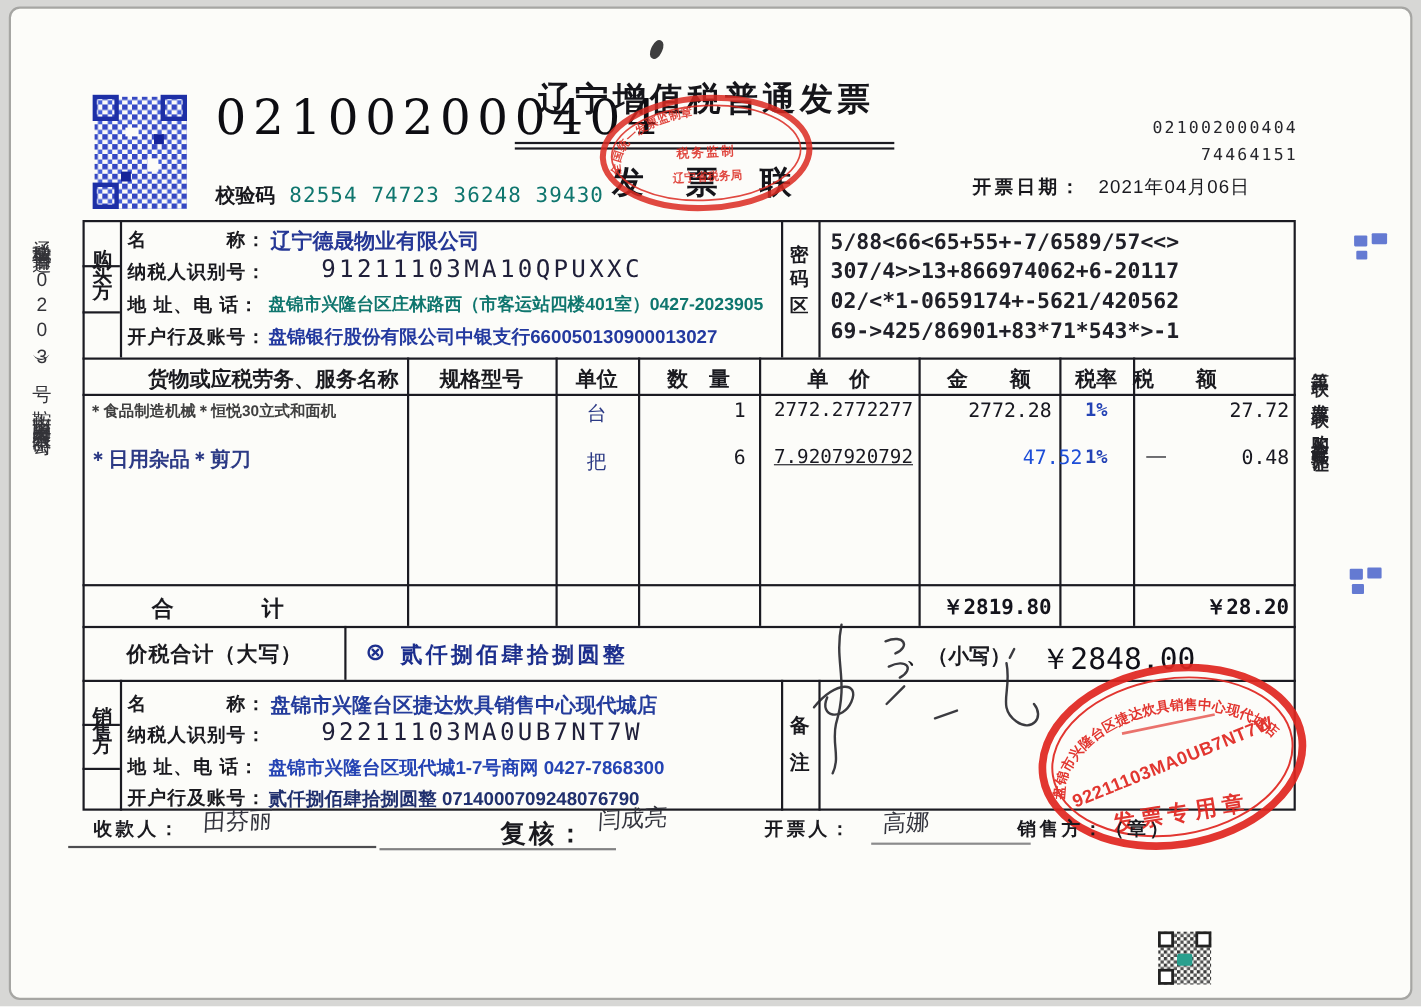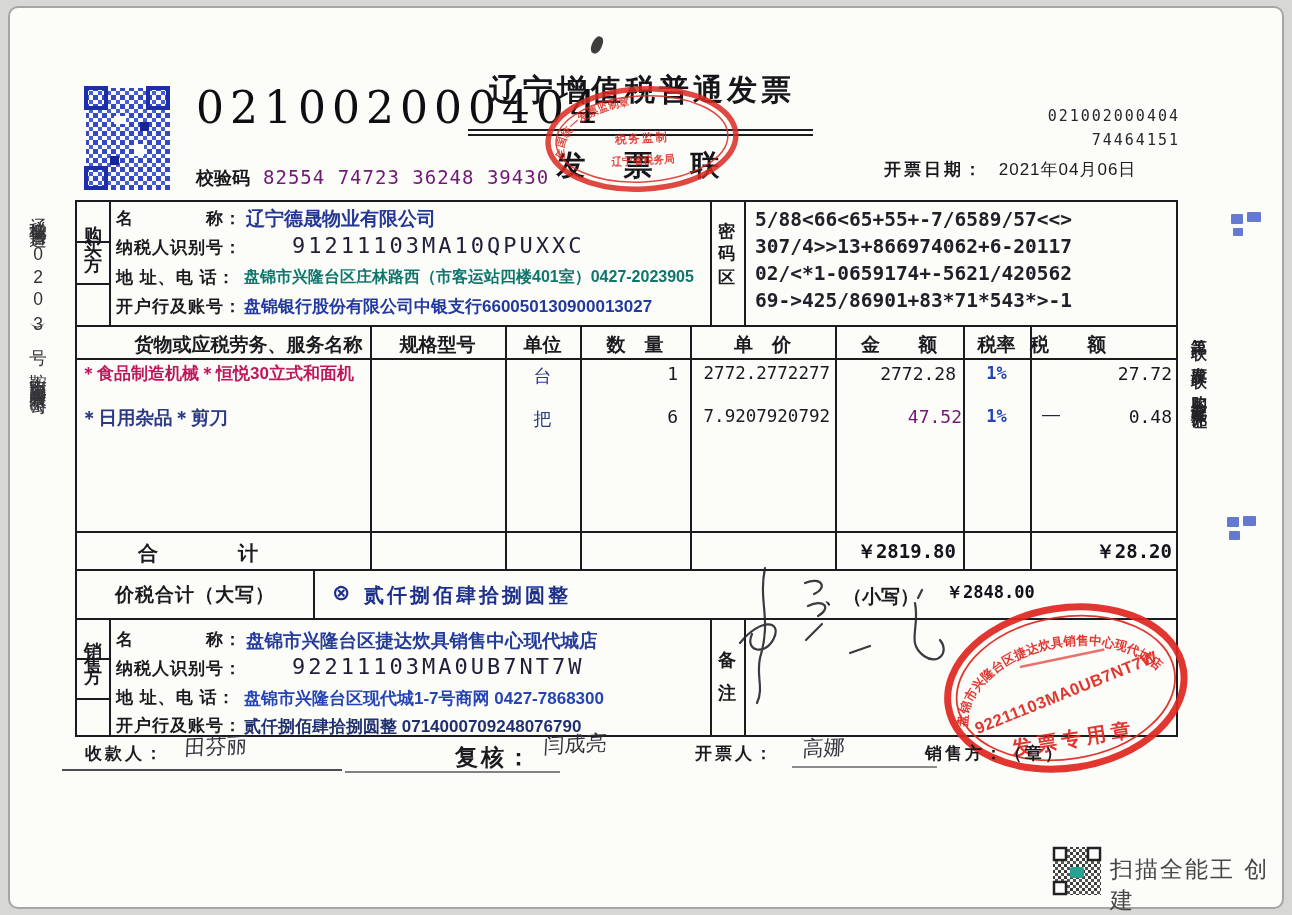--- a/index.html
+++ b/index.html
@@ -42,21 +42,21 @@
     <rect x="30" y="30" width="12" height="8" fill="#fcfcf9"></rect>
     <rect x="50" y="58" width="10" height="12" fill="#fcfcf9"></rect>
     <rect x="26" y="70" width="9" height="9" fill="#16249a"></rect>
     <rect x="56" y="36" width="9" height="9" fill="#16249a"></rect>
   </svg>
 
   <div class="abs serif" style="left:196px;top:82px;font-size:44px;letter-spacing:6px;color:#0d0d12;">021002000404</div>
 
   <div class="abs" style="left:196px;top:166px;font-size:18px;">
     <span class="lbl">校验码</span>
-    <span class="mono" style="font-size:19px;letter-spacing:1px;margin-left:8px;color:#701a75;">82554 74723 36248 39430</span>
+    <span class="mono" style="font-size:19px;letter-spacing:1px;margin-left:8px;color:#0f766e;">82554 74723 36248 39430</span>
   </div>
 
   <div class="abs serif" style="left:466px;top:70px;width:352px;text-align:center;font-size:30px;font-weight:600;letter-spacing:4px;color:#15151a;">辽宁增值税普通发票</div>
   <div class="hl" style="left:468px;top:129px;width:345px;"></div>
   <div class="hl" style="left:468px;top:134px;width:345px;"></div>
   <div class="abs serif" style="left:470px;top:146px;width:350px;text-align:center;font-size:29px;font-weight:600;letter-spacing:14px;color:#15151a;">发 票 联</div>
 
   <svg class="stamp" style="left:541px;top:84px;transform:rotate(-3deg);opacity:.85;" width="202" height="112">
     <defs>
         <path id="hdrArc" d="M 26 78 A 79 44 0 1 1 176 78" fill="none"></path>
@@ -129,46 +129,46 @@
 
   <div class="abs serif" style="left:75px;top:332px;width:347px;text-align:center;font-size:19px;font-weight:700;">货物或应税劳务、服务名称</div>
   <div class="abs serif" style="left:370px;top:332px;width:135px;text-align:center;font-size:19px;font-weight:700;">规格型号</div>
   <div class="abs serif" style="left:505px;top:332px;width:75px;text-align:center;font-size:19px;font-weight:700;">单位</div>
   <div class="abs serif" style="left:580px;top:332px;width:110px;text-align:center;font-size:19px;font-weight:700;">数　量</div>
   <div class="abs serif" style="left:690px;top:332px;width:145px;text-align:center;font-size:19px;font-weight:700;">单　价</div>
   <div class="abs serif" style="left:835px;top:332px;width:128px;text-align:center;font-size:19px;font-weight:700;">金　　额</div>
   <div class="abs serif" style="left:963px;top:332px;width:67px;text-align:center;font-size:19px;font-weight:700;">税率</div>
   <div class="abs serif" style="left:1030px;top:332px;width:150px;text-align:left;font-size:19px;font-weight:700;">税　　额</div>
 
-  <div class="abs" style="left:80px;top:360px;width:292px;font-size:17px;line-height:27px;color:#be185d;font-weight:600;">＊食品制造机械＊恒悦30立式和面机</div>
+  <div class="abs" style="left:80px;top:360px;width:292px;font-size:14px;line-height:27px;color:#404040;font-weight:600;">＊食品制造机械＊恒悦30立式和面机</div>
   <div class="abs" style="left:505px;top:364px;width:75px;text-align:center;font-size:18px;color:#2c3a85;">台</div>
   <div class="abs mono" style="left:585px;top:363px;width:93px;text-align:right;font-size:18px;color:#181820;">1</div>
   <div class="abs mono" style="left:692px;top:363px;width:138px;text-align:right;font-size:17.5px;color:#181820;">2772.2772277</div>
   <div class="abs mono" style="left:838px;top:363px;width:118px;text-align:right;font-size:18px;color:#181820;">2772.28</div>
   <div class="abs mono" style="left:963px;top:363px;width:67px;text-align:center;font-size:17px;color:#2443b5;font-weight:600;">1%</div>
   <div class="abs mono" style="left:1032px;top:363px;width:140px;text-align:right;font-size:18px;color:#181820;">27.72</div>
 
   <div class="abs" style="left:80px;top:405px;width:292px;font-size:18.5px;color:#2c3a85;font-weight:600;">＊日用杂品＊剪刀</div>
   <div class="abs" style="left:505px;top:407px;width:75px;text-align:center;font-size:18px;color:#2c3a85;">把</div>
   <div class="abs mono" style="left:585px;top:406px;width:93px;text-align:right;font-size:18px;color:#181820;">6</div>
-  <div class="abs mono" style="left:692px;top:406px;width:138px;text-align:right;font-size:17.5px;color:#181820;">7.9207920792</div>
-  <div class="abs mono" style="left:844px;top:406px;width:118px;text-align:right;font-size:18px;color:#701a75;">47.52</div>
+  <div class="abs mono" style="left:692px;top:406px;width:138px;text-align:right;font-size:17.5px;color:#181820;text-decoration:underline;">7.9207920792</div>
+  <div class="abs mono" style="left:866px;top:406px;width:118px;text-align:right;font-size:18px;color:#1d4ed8;">47.52</div>
   <div class="abs mono" style="left:963px;top:406px;width:67px;text-align:center;font-size:17px;color:#2443b5;font-weight:600;">1%</div>
   <div class="abs" style="left:1042px;top:404px;width:40px;font-size:18px;color:#26262c;">—</div>
   <div class="abs mono" style="left:1032px;top:406px;width:140px;text-align:right;font-size:18px;color:#181820;">0.48</div>
 
   <div class="abs serif" style="left:138px;top:540px;font-size:20px;font-weight:700;">合　　　　计</div>
   <div class="abs mono" style="left:830px;top:539px;width:126px;text-align:right;font-size:19px;font-weight:600;color:#14141c;">￥2819.80</div>
   <div class="abs mono" style="left:1025px;top:539px;width:147px;text-align:right;font-size:19px;font-weight:600;color:#14141c;">￥28.20</div>
 
   <div class="abs serif" style="left:80px;top:582px;width:230px;text-align:center;font-size:19px;font-weight:700;letter-spacing:1px;">价税合计（大写）</div>
   <div class="abs" style="left:332px;top:580px;font-size:22px;color:#1d2f8d;font-weight:700;">⊗</div>
   <div class="abs" style="left:364px;top:582px;font-size:20px;letter-spacing:3px;color:#1d2f8d;font-weight:700;">贰仟捌佰肆拾捌圆整</div>
   <div class="abs serif" style="left:824px;top:584px;font-size:19px;font-weight:700;">、（小写）</div>
-  <div class="abs mono" style="left:946px;top:581px;font-size:17px;font-weight:700;color:#101018;">￥2848.00</div>
+  <div class="abs mono" style="left:946px;top:581px;font-size:27px;font-weight:400;color:#101018;">￥2848.00</div>
 
   <div class="abs vtext" style="left:81px;top:628px;font-size:18px;font-weight:600;letter-spacing:12px;height:105px;">销售方</div>
   <div class="abs rowlabel" style="left:116px;top:628px;">名　　　　称：</div>
   <div class="abs" style="left:246px;top:628px;font-size:18.5px;color:#243c9c;font-weight:600;">盘锦市兴隆台区捷达炊具销售中心现代城店</div>
   <div class="abs rowlabel" style="left:116px;top:657px;">纳税人识别号：</div>
   <div class="abs mono" style="left:292px;top:654px;font-size:22px;letter-spacing:3px;color:#20203a;">92211103MA0UB7NT7W</div>
   <div class="abs rowlabel" style="left:116px;top:686px;">地 址、电 话：</div>
   <div class="abs" style="left:244px;top:687px;font-size:17px;color:#2544b4;font-weight:600;">盘锦市兴隆台区现代城1-7号商网 0427-7868300</div>
   <div class="abs rowlabel" style="left:116px;top:714px;">开户行及账号：</div>
   <div class="abs" style="left:244px;top:715px;font-size:17px;color:#20306e;font-weight:600;">贰仟捌佰肆拾捌圆整 0714000709248076790</div>
@@ -228,14 +228,13 @@
         <rect width="3" height="3" fill="#3a3a3a"></rect>
           <rect x="3" y="3" width="3" height="3" fill="#555"></rect>
       </pattern>
     </defs>
     <rect x="1" y="1" width="48" height="48" fill="url(#bq)"></rect>
     <rect x="2" y="2" width="12" height="12" fill="#fff" stroke="#222" stroke-width="2.5"></rect>
     <rect x="36" y="2" width="12" height="12" fill="#fff" stroke="#222" stroke-width="2.5"></rect>
     <rect x="2" y="36" width="12" height="12" fill="#fff" stroke="#222" stroke-width="2.5"></rect>
     <rect x="18" y="21" width="14" height="11" rx="2" fill="#2aa08e"></rect>
   </svg>
-  <div class="abs serif" style="left:1110px;top:854px;font-size:23px;color:#474747;letter-spacing:2px;">扫描全能王 创建</div>
 </div>
 
 </body></html>

